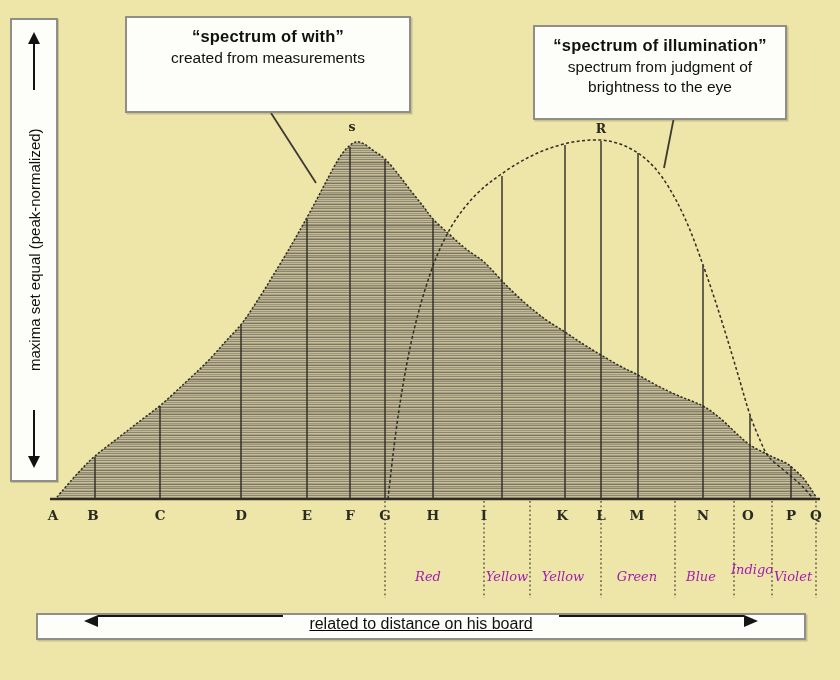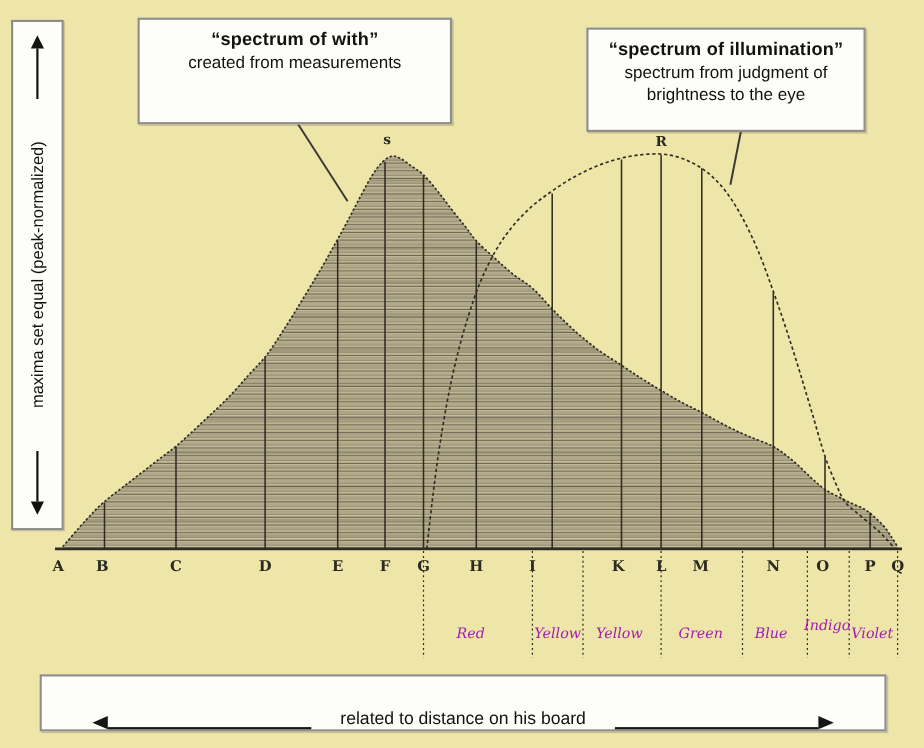--- a/index.html
+++ b/index.html
@@ -48,24 +48,24 @@
     position:absolute;transform:translateX(-50%);
     font-family:"DejaVu Serif", serif;font-style:italic;font-size:13px;color:#a21caf;white-space:nowrap;
   }
   .peak-label{
     position:absolute;transform:translateX(-50%);
     font-family:"DejaVu Serif", serif;font-size:12.5px;font-weight:700;color:#2b2a20;
   }
 
   
   .xbox{
-    position:absolute;left:36px;top:613px;width:770px;height:52px;box-sizing:border-box;
+    position:absolute;left:36px;top:613px;width:770px;height:27px;box-sizing:border-box;
     background:var(--boxbg,#fdfdf9);border:2px solid var(--boxborder,#8f8f87);
     box-shadow:1.5px 1.5px 0 rgba(90,85,50,.25);
-    display:flex;align-items:flex-end;padding:0 46px;
+    display:flex;align-items:flex-start;padding:0 46px;text-decoration:underline;
   }
   .tri-left{width:0;height:0;border-top:6px solid transparent;border-bottom:6px solid transparent;border-right:14px solid #151515}
   .tri-right{width:0;height:0;border-top:6px solid transparent;border-bottom:6px solid transparent;border-left:14px solid #151515}
   .h-stem{flex:1;height:2px;background:#151515}
   .xlabel{font-size:16px;color:#111;margin:0 26px;white-space:nowrap}
 </style>
 </head>
 <body>
 
 <div class="stage">

